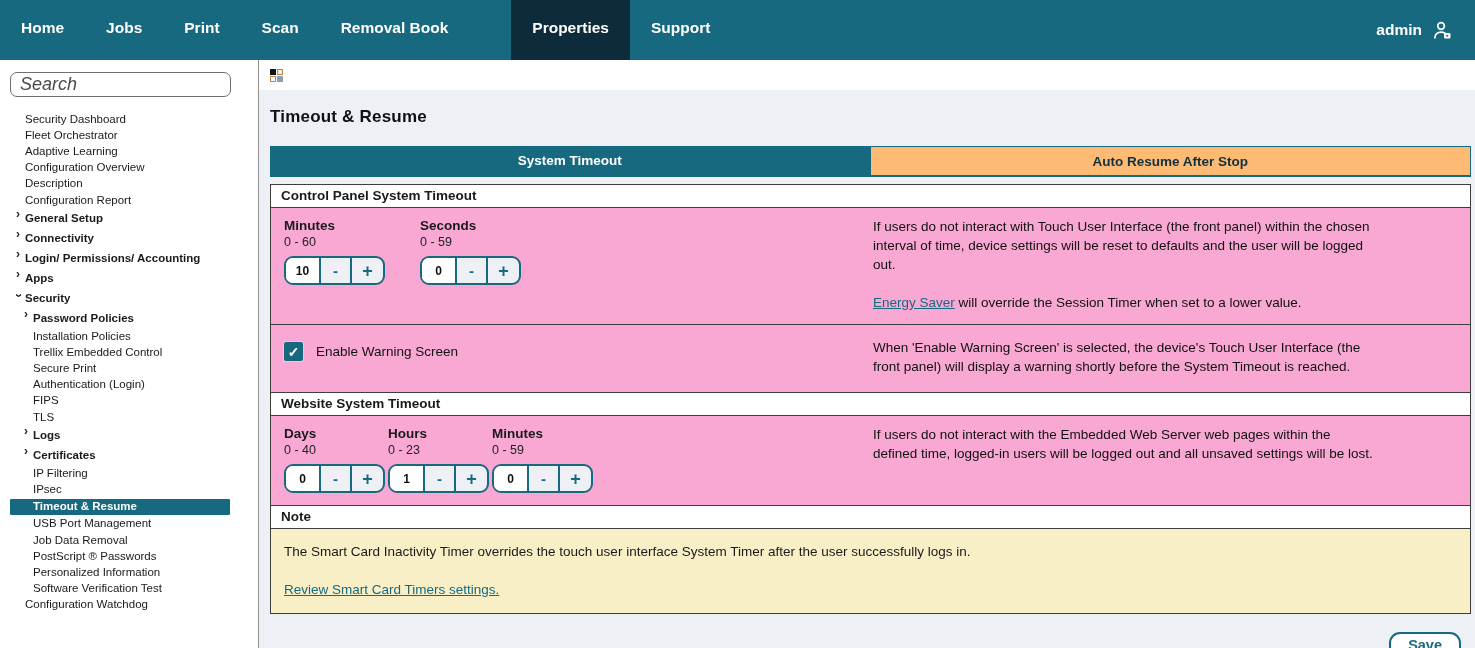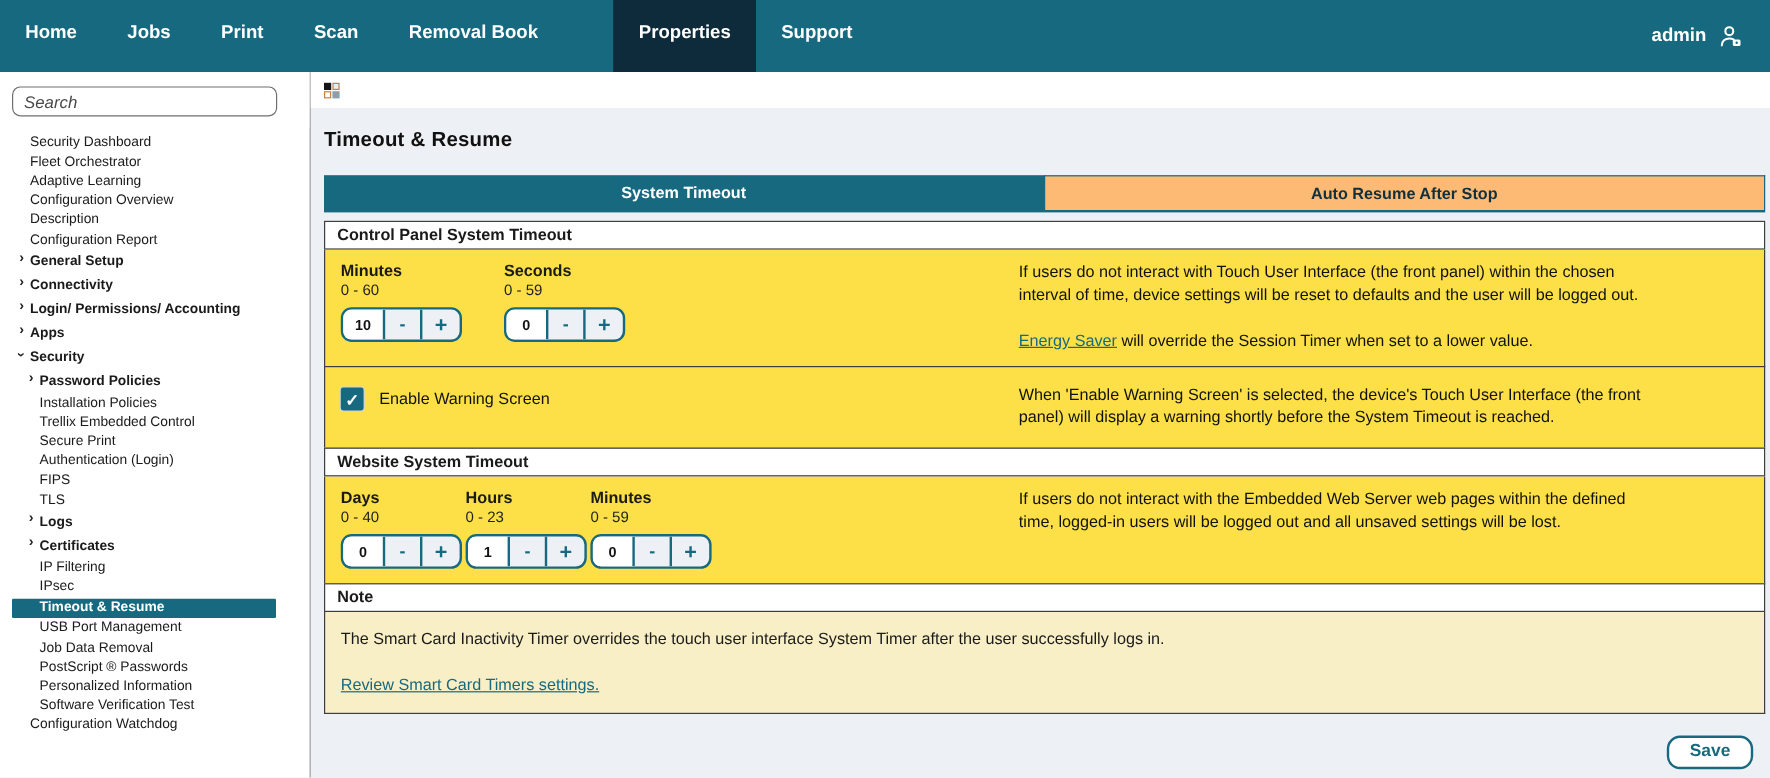--- a/index.html
+++ b/index.html
@@ -16,21 +16,21 @@
   .nav-user svg { display:block; }
 
   
   .shell { display:flex; height:592px; }
   .sidebar { width:259px; background:#fff; border-right:1px solid #8f8f8f; overflow:hidden; }
   .main { flex:1; background:#edf0f4; position:relative; }
 
   
   .search-wrap { padding:12px 10px 10px 10px; background:#fff; }
   .search-input { width:221px; height:25px; border:1px solid #6f6f6f; border-radius:7px;
-    padding:0 9px; font-size:14px; font-style:italic; color:#701a75; background:#fff; }
+    padding:0 9px; font-size:18px; font-style:italic; color:#701a75; background:#fff; }
   .search-input::placeholder { color:#4a4a4a; font-style:italic; }
   .tree { padding-top:4px; font-size:11.5px; }
   .si { position:relative; padding:1.6px 4px 1.6px 25px; line-height:13px; cursor:pointer; white-space:nowrap; }
   .si.b { font-weight:bold; padding-top:3.5px; padding-bottom:3.5px; }
   .si.l1 { padding-left:33px; }
   .si .chev { position:absolute; left:16px; top:0px; font-weight:bold; font-size:12px; color:#222; }
   .si.l1 .chev { left:24px; }
   .si .chev.down { transform:rotate(90deg); display:inline-block; top:1px; }
   .si.selected { background:#17697f; color:#fff; font-weight:bold;
     margin:1px 28px 1px 10px; padding-left:23px; border-radius:1px; }
@@ -50,21 +50,21 @@
   .tabbar { display:flex; margin:0 4px 0 11px; border-bottom:2px solid #17697f; }
   .tab { flex:1; height:29px; line-height:29px; text-align:center; font-weight:bold;
     font-size:13.5px; cursor:pointer; }
   .tab.active { background:#17697f; color:#fff; }
   .tab.inactive { background:#fdba74; color:#10303e; border:1px solid #17697f; border-bottom:none; }
 
   
   .panels { margin:8px 4px 0 11px; }
   .phead { border:1px solid #3e3e3e; background:#fff; font-weight:bold; font-size:13.5px;
     padding:3px 10px 4px 10px; margin-top:-1px; position:relative; z-index:2; }
-  .prow { border:1px solid #3e3e3e; border-top:none; display:flex; background:#fde047; }
+  .prow { border:1px solid #3e3e3e; border-top:none; display:flex; background:#f9a8d4;gap:24px; }
   .col-left { width:578px; padding:9px 0 12px 13px; }
   .col-right { flex:1; padding:9px 92px 12px 0; font-size:13.5px; line-height:19px; color:#111; }
   .col-right p + p { margin-top:19px; }
   .fields { display:flex; }
   .field.w136 { width:136px; }
   .field.w104 { width:104px; }
   .f-label { font-weight:bold; font-size:13.5px; line-height:17px; }
   .f-range { font-size:12.5px; line-height:17px; margin-bottom:5px; color:#222; }
   .stepper { display:inline-flex; border:2px solid #17697f; border-radius:9px;
     overflow:hidden; height:29px; background:#edf0f4; }

